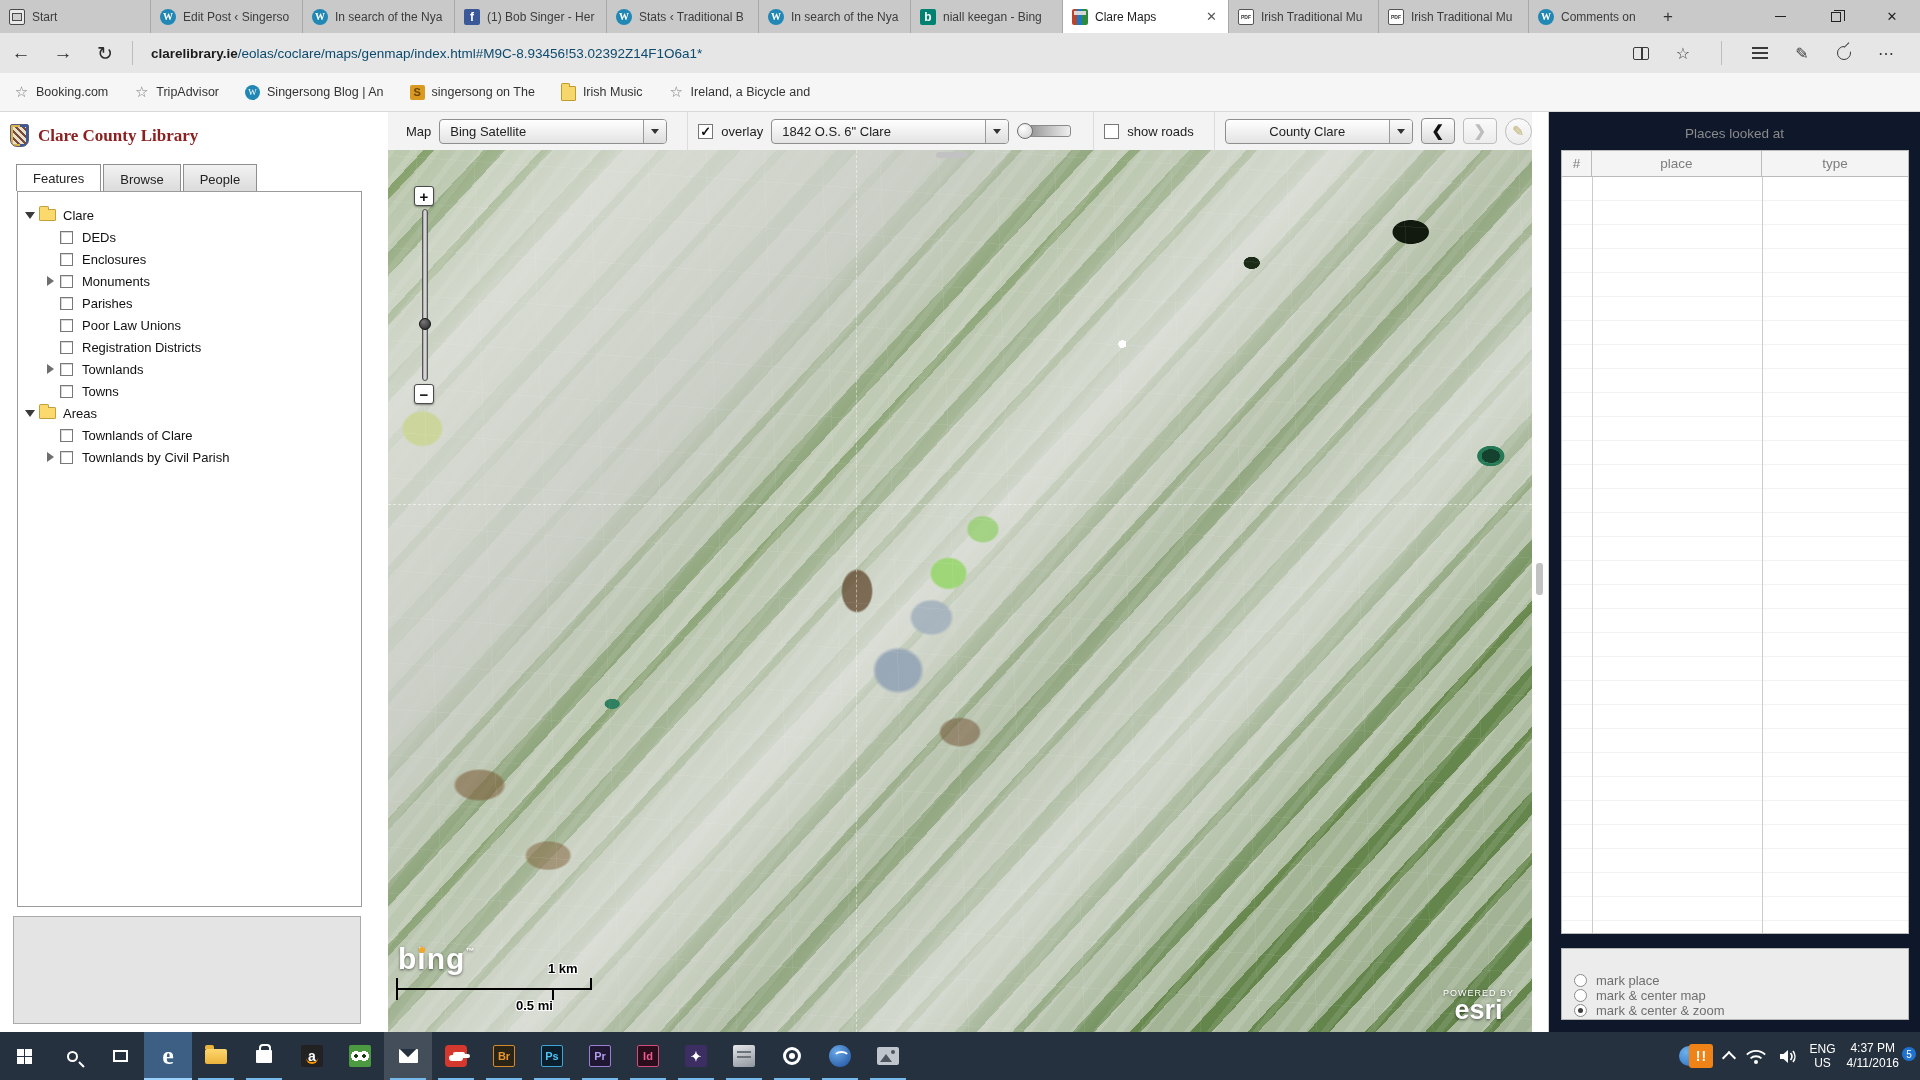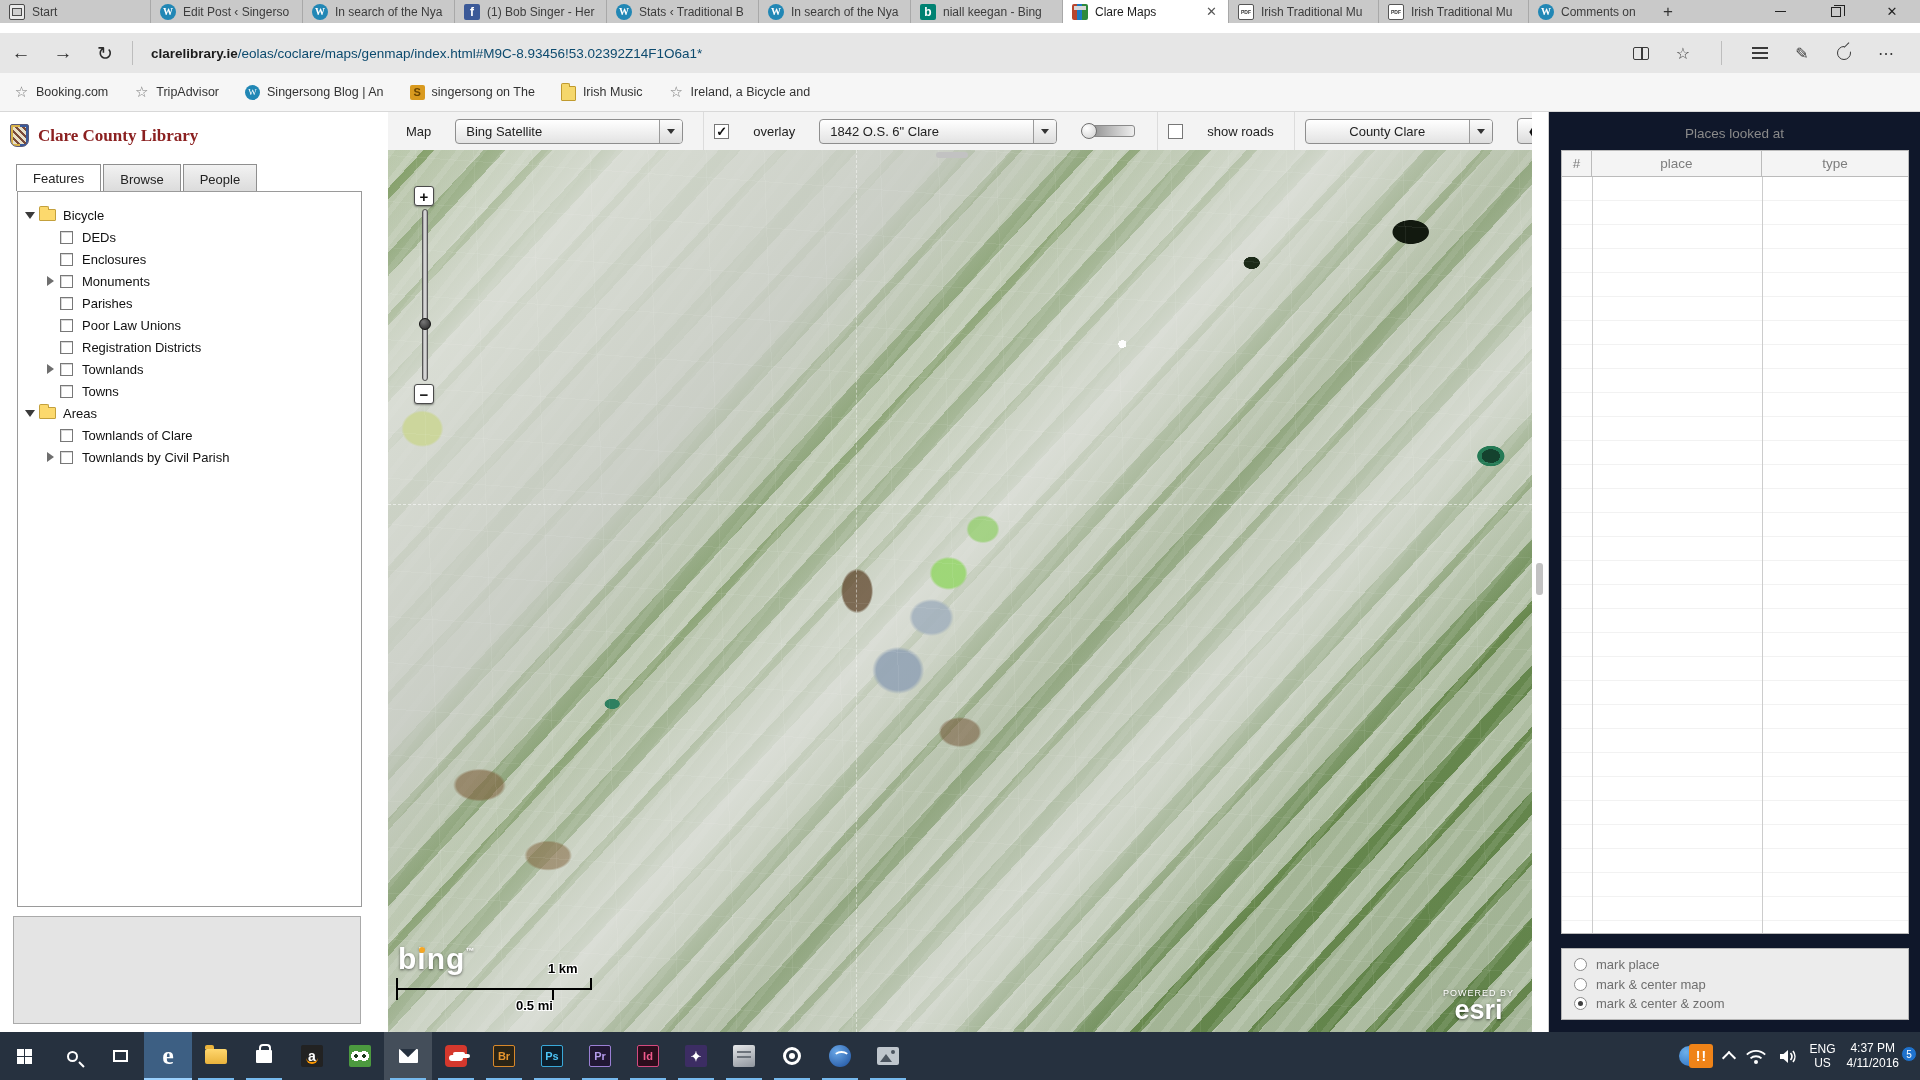--- a/index.html
+++ b/index.html
@@ -1,20 +1,20 @@
 <!DOCTYPE html>
 <html><head>
 <meta charset="utf-8">
 <style>
   *{box-sizing:border-box;margin:0;padding:0}
   html,body{width:1920px;height:1080px;overflow:hidden}
   body{font-family:"Liberation Sans",sans-serif;position:relative;background:#fff;font-size:13px;color:#222}
 
   
-  #tabbar{position:absolute;left:0;top:0;width:1920px;height:23px;background:#c9c9c9;display:flex;align-items:stretch}
+  #tabbar{position:absolute;left:0;top:0;width:1920px;height:33px;background:#c9c9c9;display:flex;align-items:stretch}
   .tabs{display:flex;align-items:stretch}
   .tab{width:152px;display:flex;align-items:center;gap:7px;padding:0 9px;border-left:1px solid #a8a8a8;color:#3c3c3c;font-size:12px;cursor:default;overflow:hidden}
   .tab:first-child{border-left:none}
   .tab.start{width:150px}
   .tab.active{width:166px;background:#ffffff;border-left:1px solid #a8a8a8;color:#1b1b1b}
   .tab.pdf{width:150px}
   .tab.narrow{width:118px}
   .t-label{flex:1;white-space:nowrap;overflow:hidden}
   .t-close{display:none;font-size:13px;color:#555;padding:0 2px}
   .tab.active .t-close{display:block}
@@ -80,21 +80,21 @@
   .folder-ic::before{content:"";position:absolute;left:-1px;top:-4px;width:8px;height:3px;background:#fcd96d;border:1px solid #c3a03c;border-bottom:none;border-radius:2px 2px 0 0}
   .cbx{width:13px;height:13px;background:#fff;border:1px solid #787878;box-shadow:inset 1px 1px 0 #d8d8d8;margin-right:9px;flex:0 0 13px}
   .t-row.t-leaf{padding-left:36px}
   .t-row.t-leaf.has-arrow{padding-left:20px}
   .t-row.t-leaf.has-arrow .tri{margin-right:4px}
   .side-status{position:absolute;left:13px;top:804px;width:348px;height:108px;border:1px solid #aaa;background:#e4e4e4}
 
   
   #mapcol{position:absolute;left:388px;top:112px;width:1144px;height:920px;background:#fff}
   #maptoolbar{height:38px;display:flex;align-items:center;gap:10px;padding:0 8px;background:#f3f3f3}
-  .tb-group{display:flex;align-items:center;gap:24px;height:100%;padding:0 10px}
+  .tb-group{display:flex;align-items:center;gap:8px;height:100%;padding:0 10px}
   .tb-group + .tb-group{border-left:1px solid #dcdcdc}
   .tb-label{font-size:13px;color:#222;white-space:nowrap}
   .dd{height:25px;border:1px solid #8e8e8e;border-radius:4px;background:linear-gradient(#fff,#e3e3e3);display:flex;align-items:center;overflow:hidden}
   .dd-text{padding:0 10px;font-size:13px;color:#222;flex:1;white-space:nowrap}
   .dd-btn{width:23px;align-self:stretch;border-left:1px solid #9a9a9a;background:linear-gradient(#fbfbfb,#ddd);display:flex;align-items:center;justify-content:center}
   .dd-arrow{width:0;height:0;border-left:4px solid transparent;border-right:4px solid transparent;border-top:5px solid #333}
   .dd-map{width:228px}
   .dd-overlay{width:238px}
   .dd-area{width:188px}
   .dd-area .dd-text{text-align:center}
@@ -165,21 +165,21 @@
   #places{position:absolute;left:1548px;top:112px;width:372px;height:920px;background:#0f172a;border-left:1px solid #cfcfcf}
   .pl-title{text-align:center;color:#8a8a8a;font-size:13.5px;padding:14px 0 10px}
   .pl-table{position:absolute;left:12px;top:38px;width:348px;border:1px solid #bbb;background:#fff}
   .pl-head{display:flex;height:26px;background:#f4f4f4;border-bottom:1px solid #bbb;color:#7d7d7d;font-size:13.5px}
   .pl-head > div{display:flex;align-items:center;justify-content:center;border-right:1px solid #bbb}
   .pl-head > div:last-child{border-right:none}
   .col-num{width:30px}.col-place{width:170px}.col-type{width:146px}
   .pl-body{height:756px;position:relative;background:repeating-linear-gradient(#fff 0 23px,#f2f2f2 23px 24px)}
   .pl-vline{position:absolute;top:0;bottom:0;width:1px;background:#ccc}
   .pl-vline.v1{left:30px}.pl-vline.v2{left:200px}
-  .pl-modes{position:absolute;left:12px;top:836px;width:348px;height:72px;border:1px solid #b5b5b5;background:#ececec;padding:8px 12px;display:flex;flex-direction:column;justify-content:space-between}
+  .pl-modes{position:absolute;left:12px;top:836px;width:348px;height:72px;border:1px solid #b5b5b5;background:#ececec;padding:24px 12px;display:flex;flex-direction:column;justify-content:space-between}
   .mode-row{display:flex;align-items:center;gap:9px;color:#6f6f6f;font-size:13px}
   .radio{width:13px;height:13px;border-radius:50%;border:1px solid #8a8a8a;background:#fff;position:relative;flex:0 0 13px}
   .mode-row.selected .radio::after{content:"";position:absolute;left:3px;top:3px;width:5px;height:5px;border-radius:50%;background:#3f3f3f}
 
   
   #taskbar{position:absolute;left:0;bottom:0;width:1920px;height:48px;background:#26313f;display:flex;align-items:stretch}
   .tb-cell{width:48px;display:flex;align-items:center;justify-content:center;position:relative}
   .tb-cell.running::after{content:"";position:absolute;left:6px;right:6px;bottom:0;height:2px;background:#76b9ed}
   .tb-cell.active{background:rgba(91,154,214,.45)}
   .tb-cell.active::after{content:"";position:absolute;left:0;right:0;bottom:0;height:2px;background:#9ad1ff}
@@ -376,21 +376,21 @@
       <span>People</span>
     </div>
     </div>
   <div class="tree-box">
 
   <div class="t-row t-folder">
       <span class="tri">
           <i class="tri-down"></i>
         </span>
       <span class="folder-ic"></span>
-      <span>Bicycle</span>
+      <span>Clare</span>
     </div>
       <div class="t-row t-leaf">
 
       <span class="cbx"></span>
       <span>DEDs</span>
     </div>
       <div class="t-row t-leaf">
 
       <span class="cbx"></span>
       <span>Enclosures</span>

